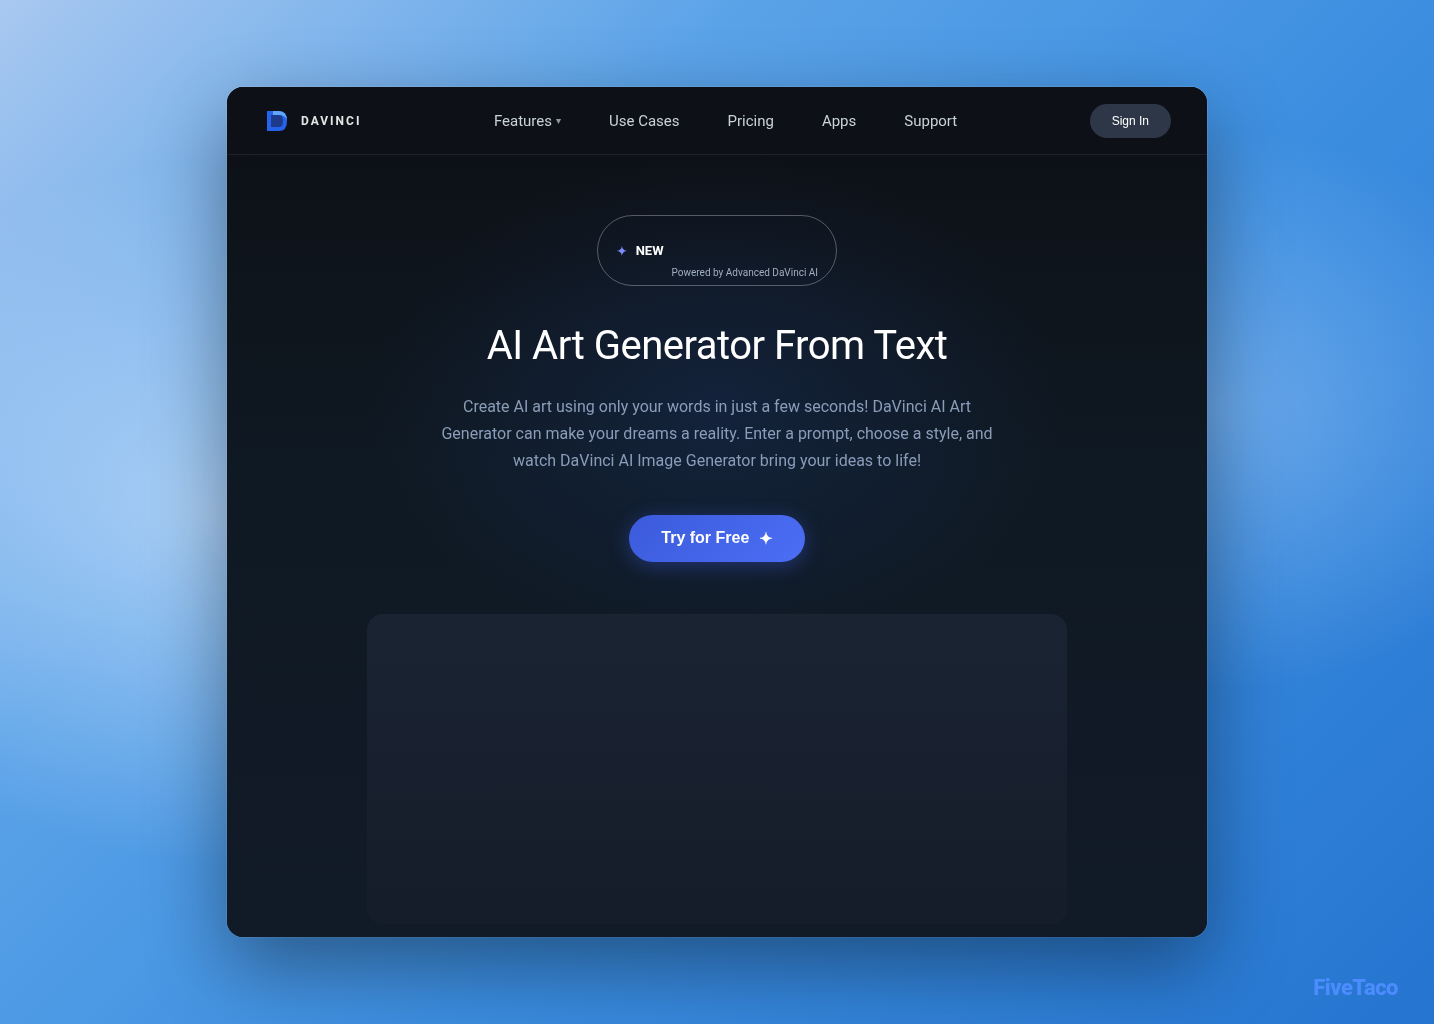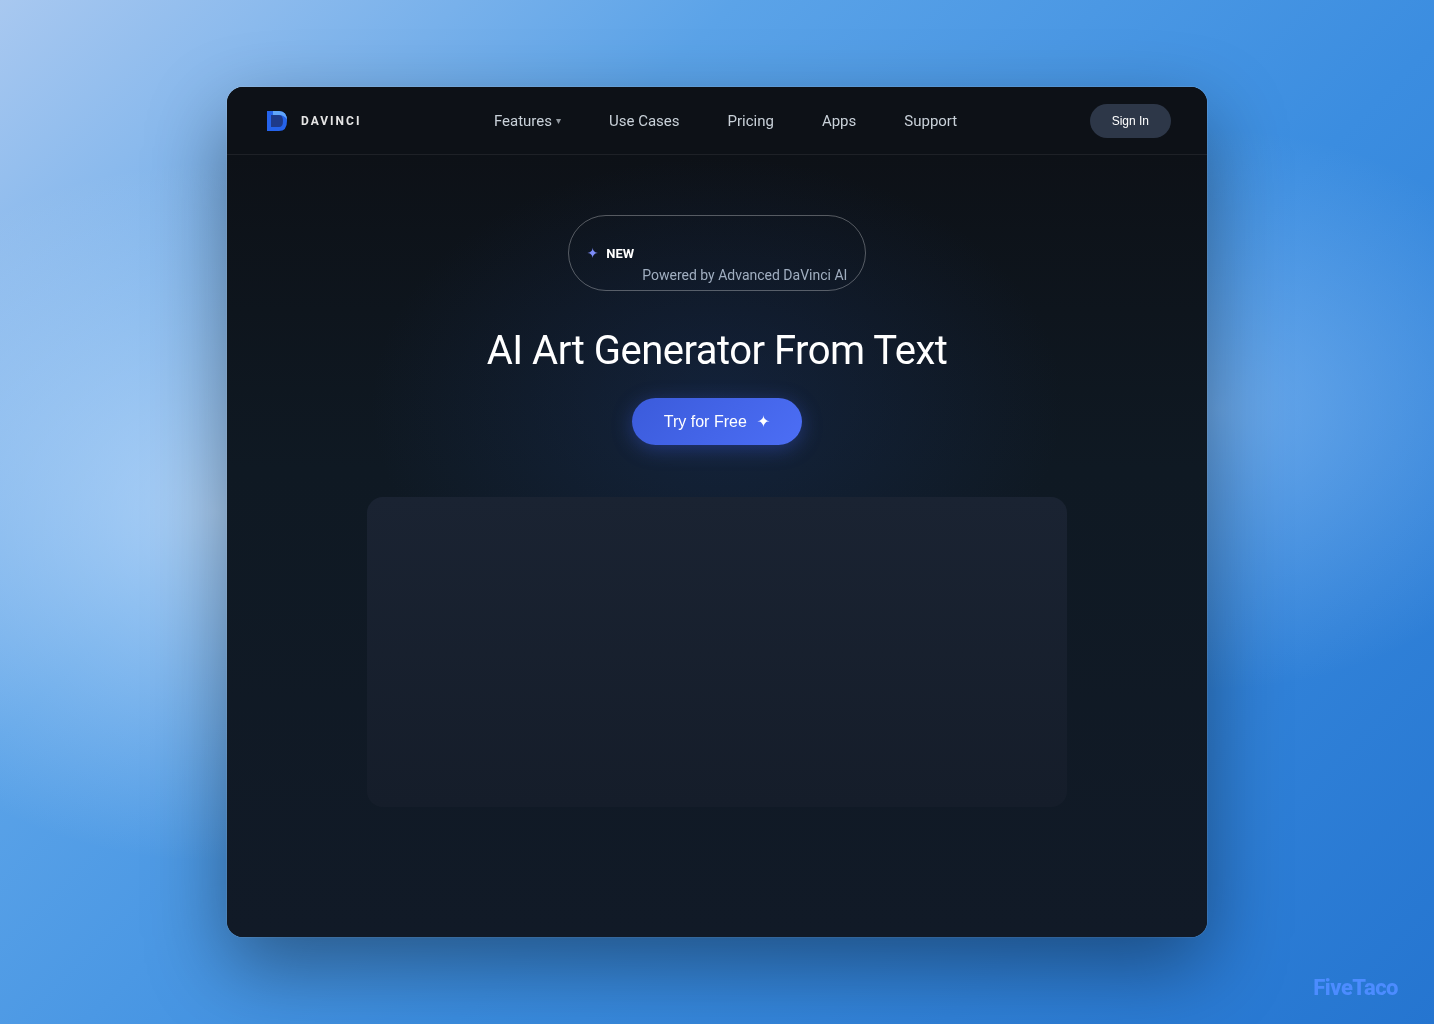--- a/index.html
+++ b/index.html
@@ -153,21 +153,21 @@
     }
 
     .badge-new {
       color: #ffffff;
       font-size: 13px;
       font-weight: 700;
     }
 
     .badge-text {
       color: #a0aec0;
-      font-size: 14px;
+      font-size: 10px;
       margin-top: 44px;
     }
 
     .hero-title {
       color: #ffffff;
       font-size: 40px;
       font-weight: 400;
       text-align: center;
       margin-bottom: 24px;
       letter-spacing: -0.5px;
@@ -186,21 +186,21 @@
       z-index: 1;
     }
 
     .try-free-btn {
       background: linear-gradient(135deg, #3b5bdb 0%, #4c6ef5 100%);
       color: #ffffff;
       border: none;
       border-radius: 999px;
       padding: 14px 32px;
       font-size: 16px;
-      font-weight: 400;
+      font-weight: 700;
       cursor: pointer;
       display: flex;
       align-items: center;
       gap: 10px;
       margin-bottom: 52px;
       position: relative;
       z-index: 1;
       box-shadow: 0 4px 20px rgba(60, 90, 219, 0.4);
     }
 
@@ -279,20 +279,21 @@
   <main class="main-content">
 
     <div class="badge-pill">
       <span class="badge-icon">✦</span>
       <span class="badge-new">NEW</span>
       <span class="badge-text">Powered by Advanced DaVinci AI</span>
     </div>
 
     <h1 class="hero-title">AI Art Generator From Text</h1>
 
+    <p class="hero-description">Create AI art using only your words in just a few seconds! DaVinci AI Art Generator can make your dreams a reality. Enter a prompt, choose a style, and watch DaVinci AI Image Generator bring your ideas to life!</p>
 
     <button class="try-free-btn">
       <span>Try for Free</span>
       <span class="sparkle-icon">✦</span>
     </button>
 
     <div class="demo-area"></div>
 
   </main>
 

